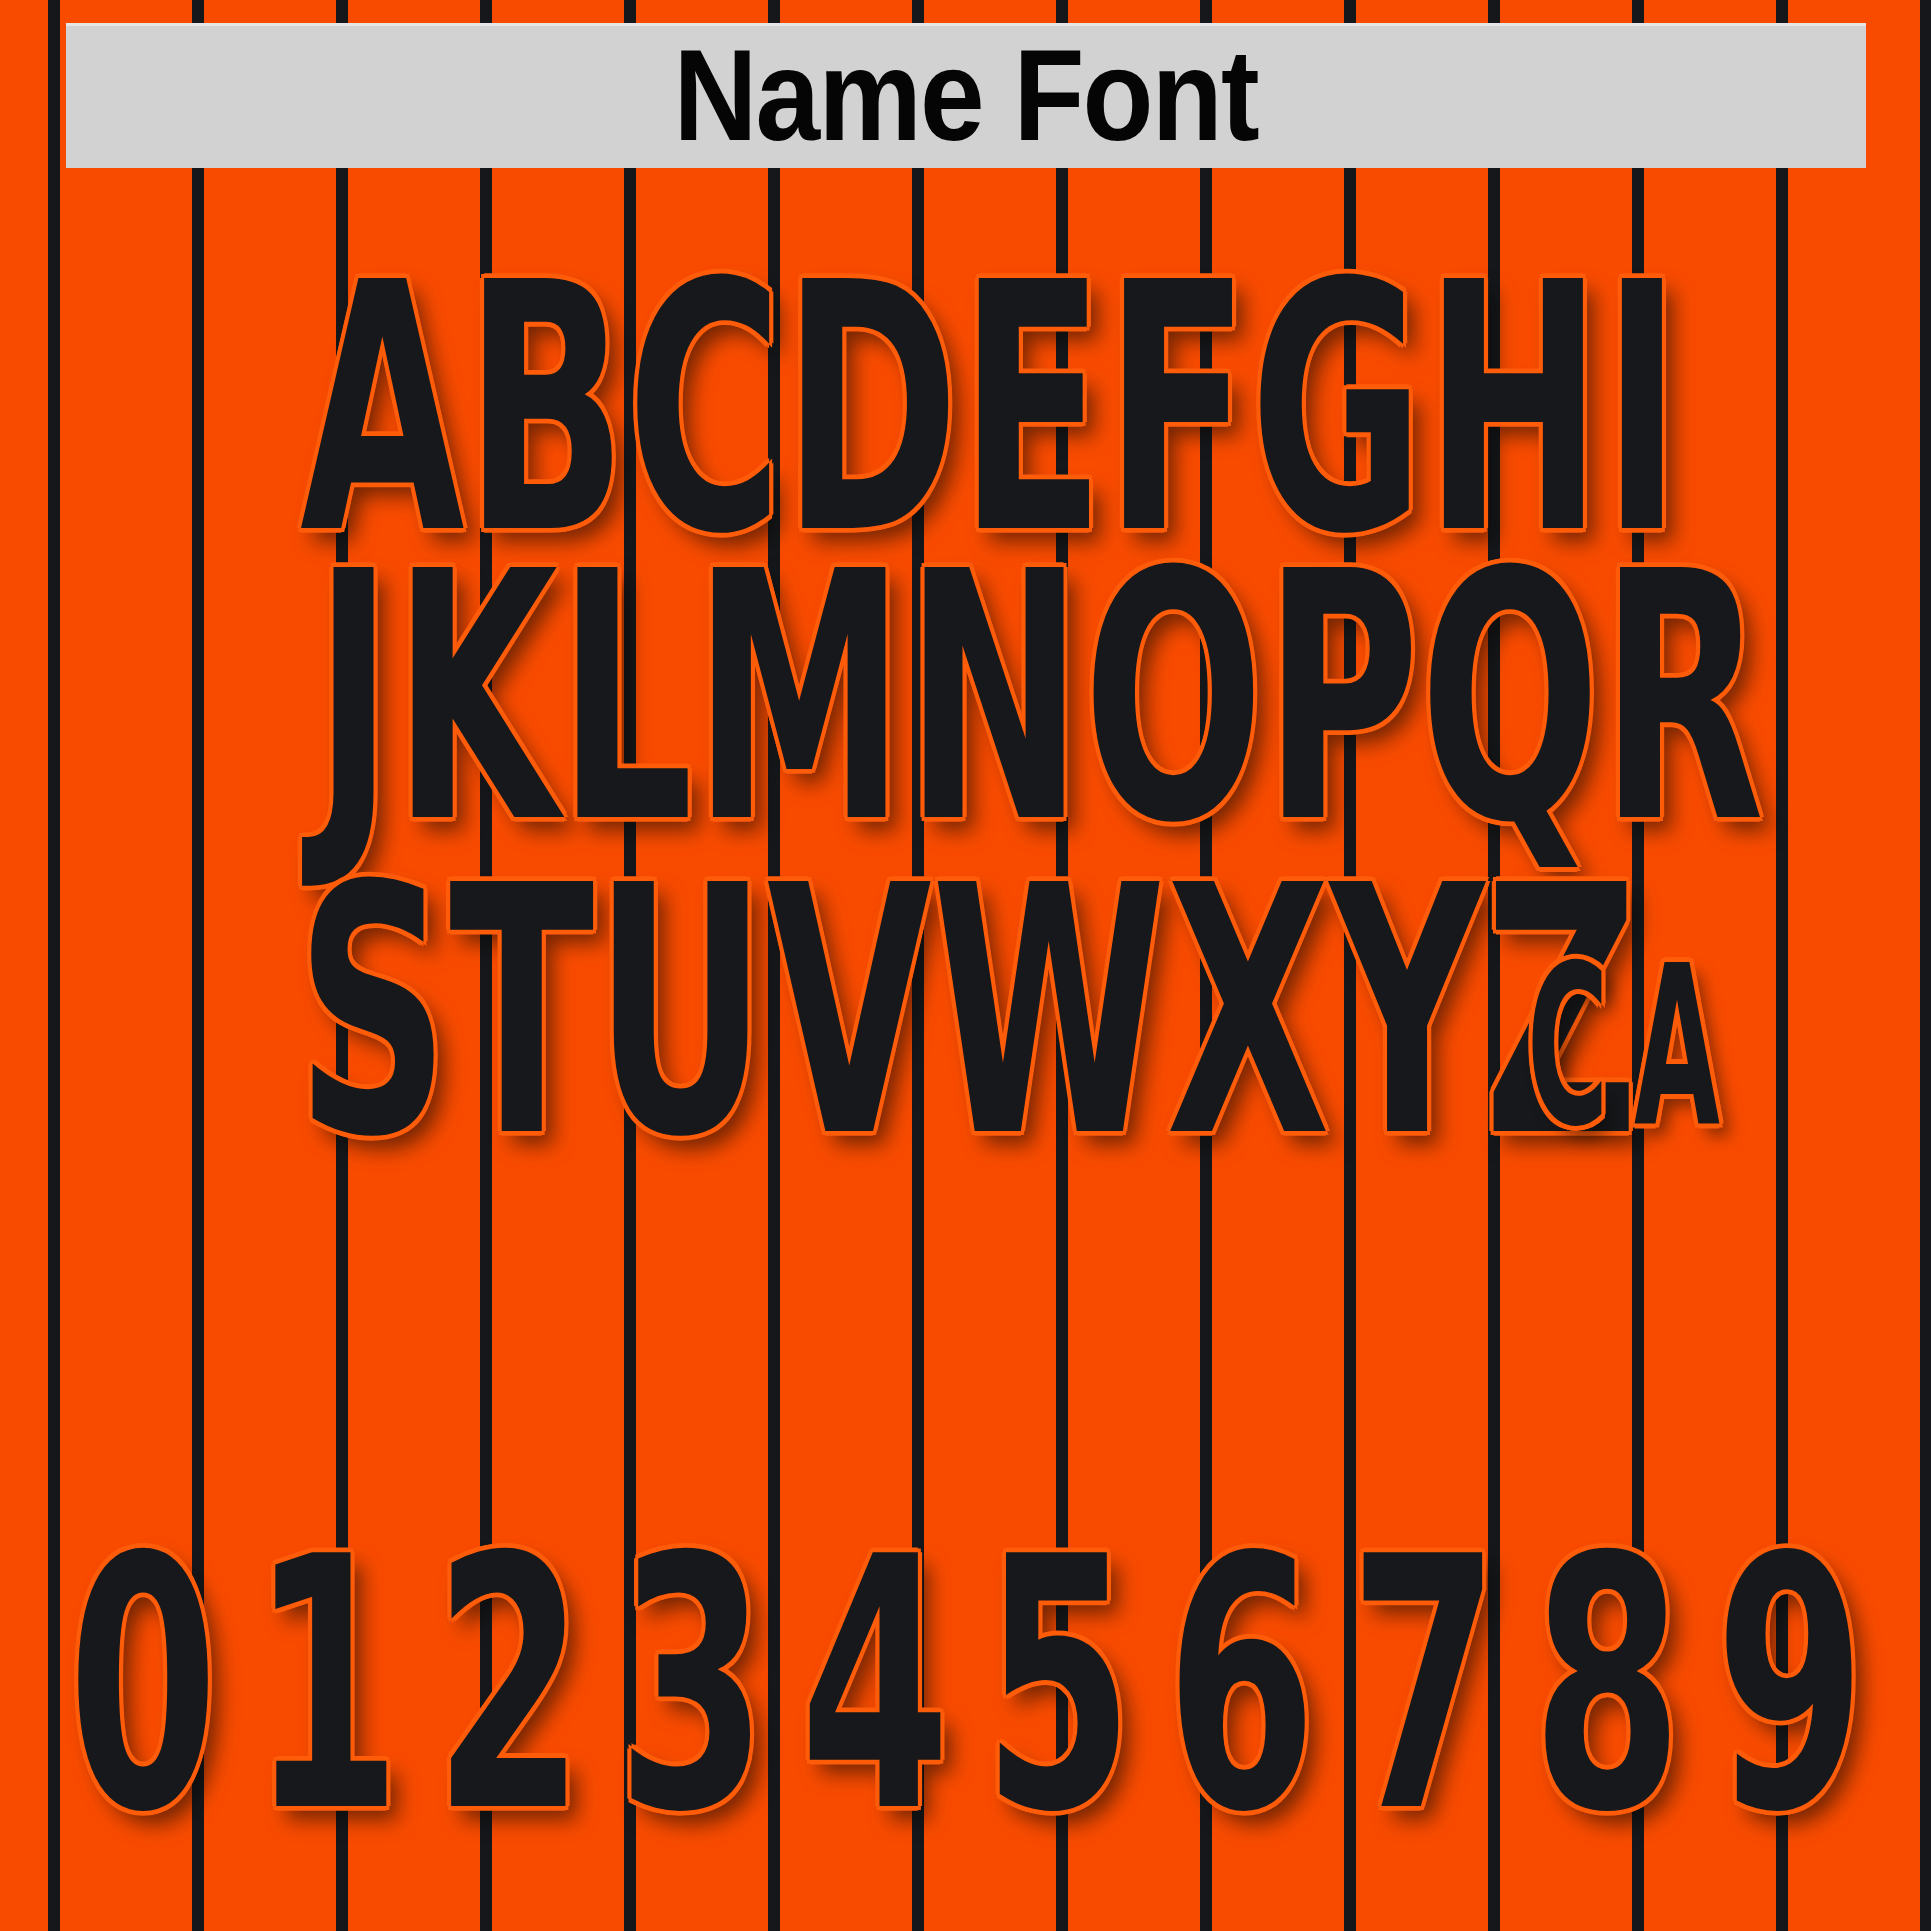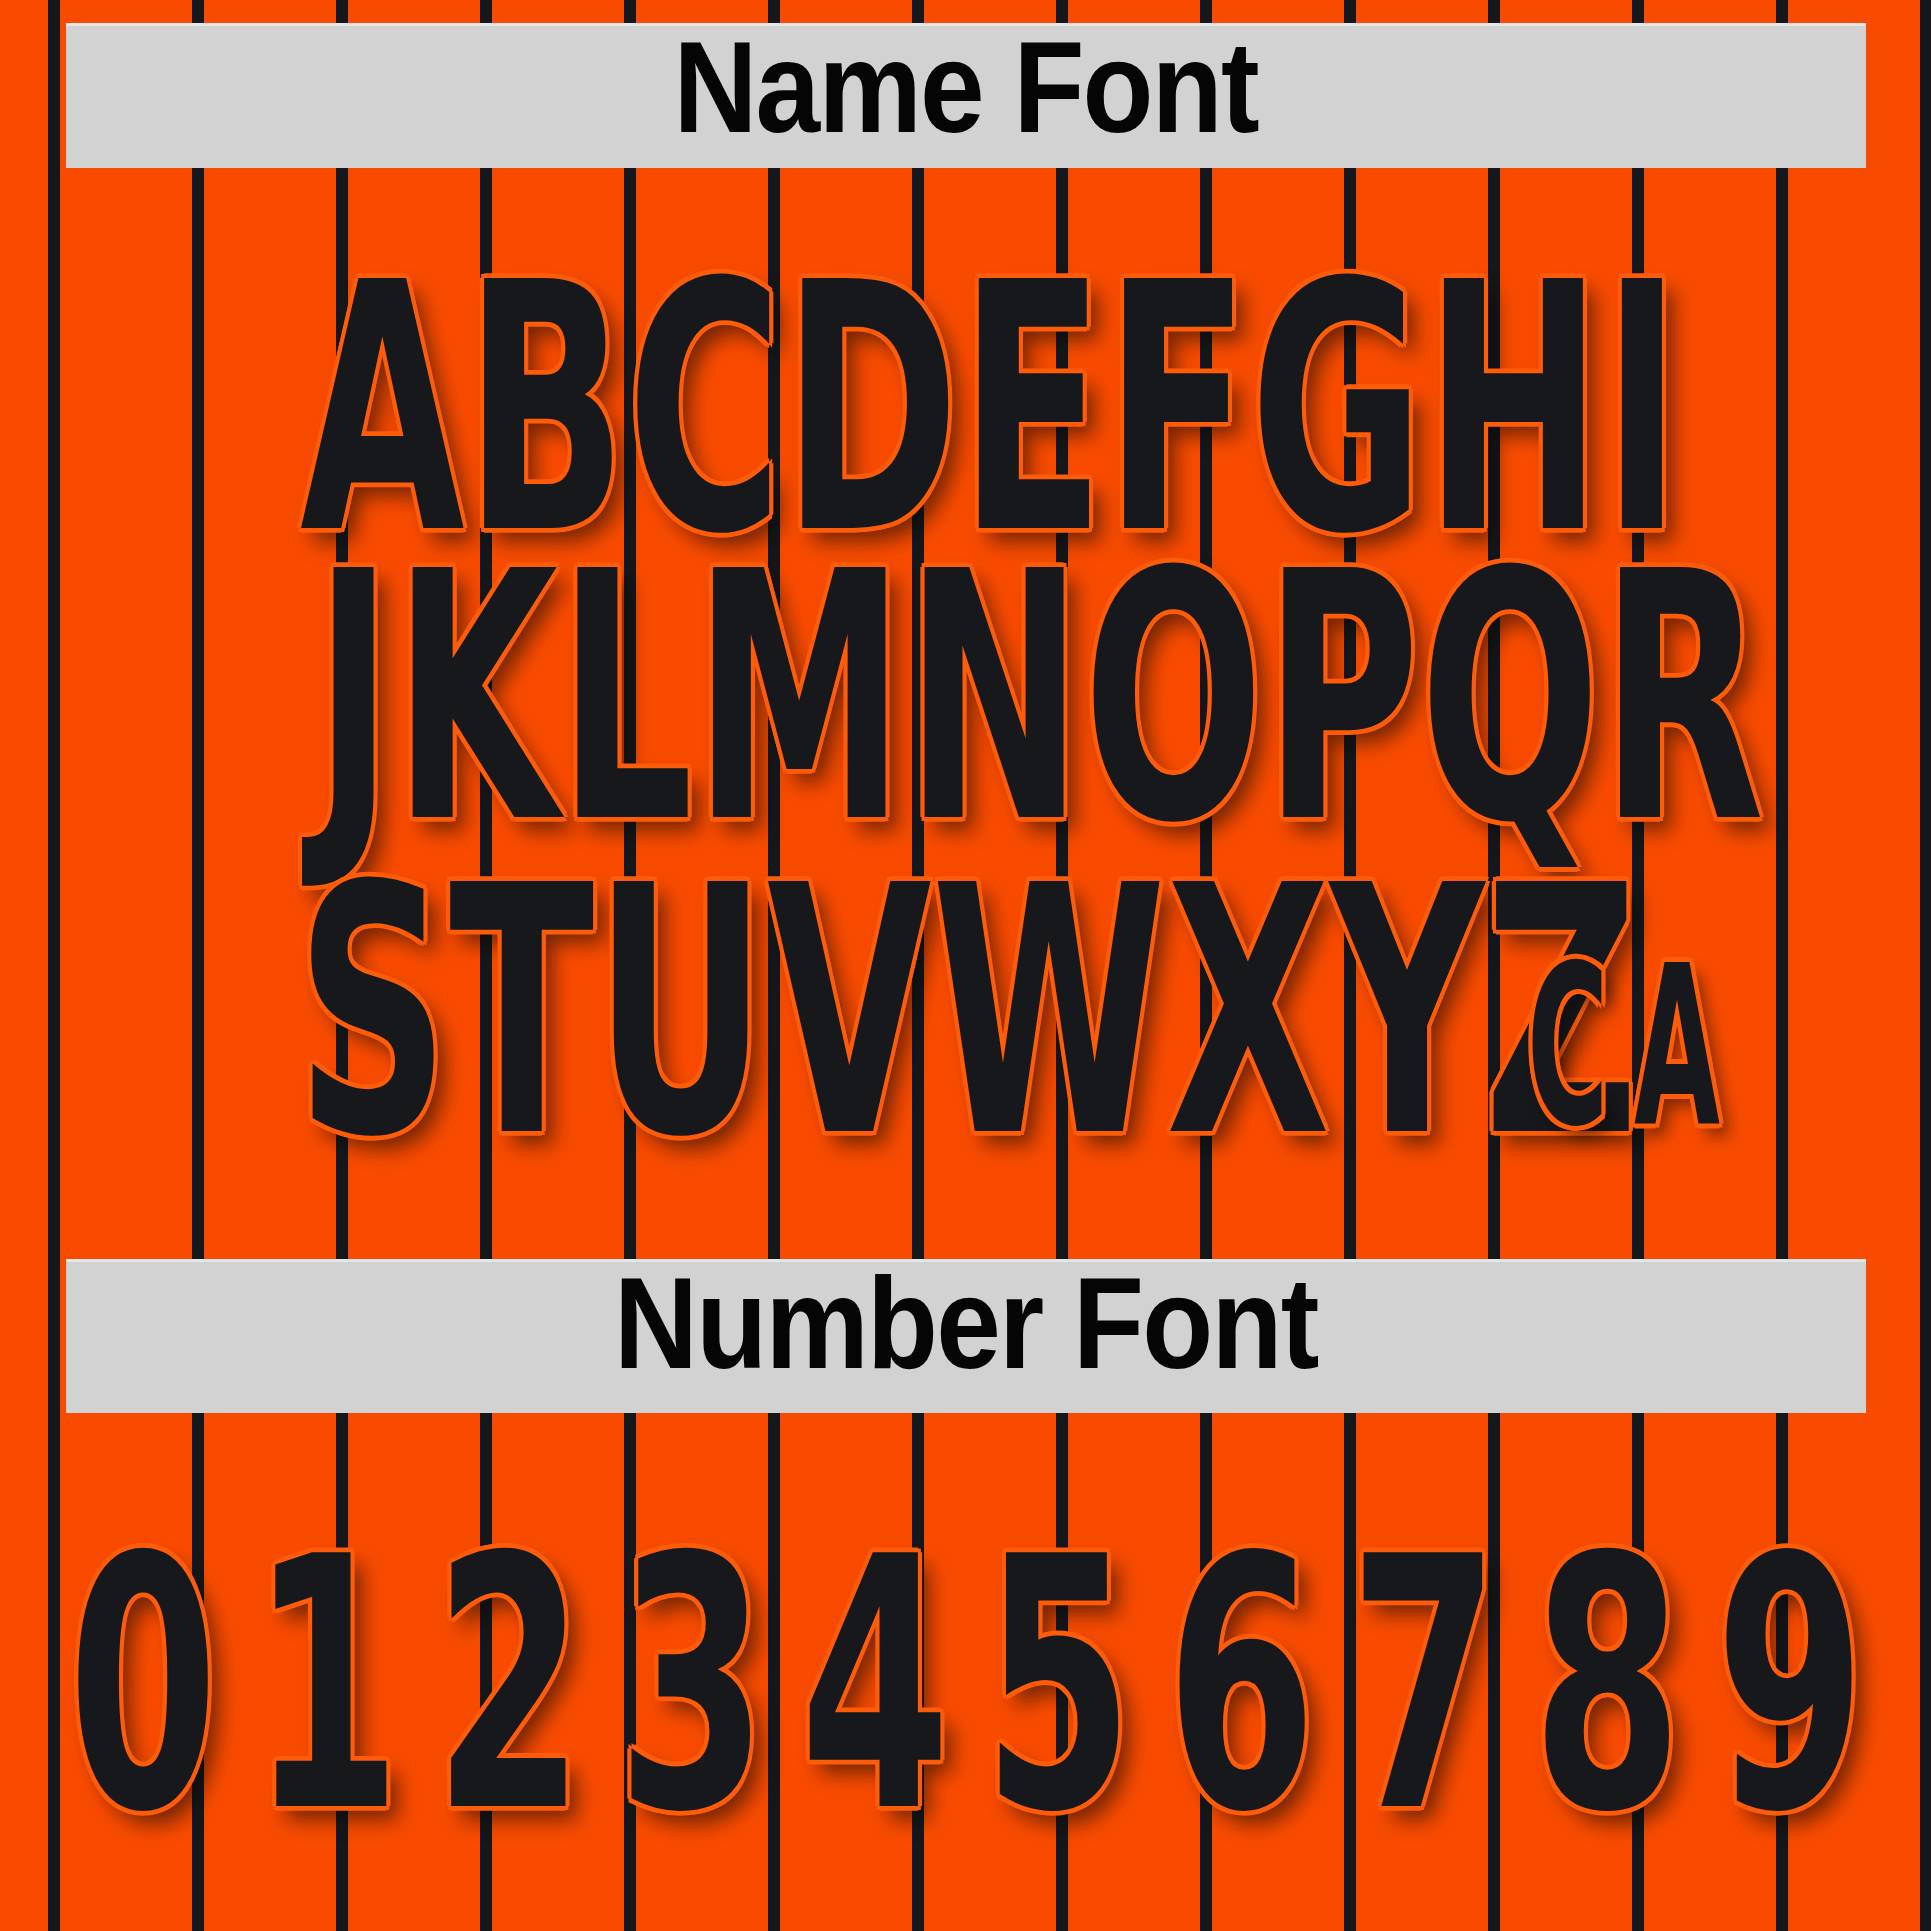--- a/index.html
+++ b/index.html
@@ -21,21 +21,21 @@
       transparent 0px, transparent 48px,
       var(--pinstripe-black,#15171a) 48px, var(--pinstripe-black,#15171a) 60px,
       transparent 60px, transparent 144px);
   }
 
   
   .bar{
     position:absolute;left:66px;width:1800px;
     background:var(--bar-gray,#d2d2d2);
     box-shadow:inset 0 2.9px 0 rgba(255,255,255,.45);
-    display:flex;align-items:flex-start;justify-content:center;
+    display:flex;align-items:center;justify-content:center;
     z-index:2;
   }
   .bar-name{top:23px;height:145px;}
   .bar-number{top:1259px;height:154px;}
   .bar-label{
     display:inline-block;
     font-weight:700;font-size:129px;line-height:1;
     color:var(--header-text,#050505);
     letter-spacing:-1.9px;
     transform:scaleX(.9);transform-origin:center;
@@ -129,23 +129,20 @@
       <span class="glyph">X</span>
       <span class="glyph">Y</span>
       <span class="glyph">Z</span>
     </div>
 
   <div class="brand">
       <span class="glyph">C</span>
       <span class="glyph">A</span>
     </div>
 
-  <div class="bar bar-number">
-    <span class="bar-label">Number Font</span>
-  </div>
 
   <div class="row row-numbers">
       <span class="glyph">0</span>
       <span class="glyph">1</span>
       <span class="glyph">2</span>
       <span class="glyph">3</span>
       <span class="glyph">4</span>
       <span class="glyph">5</span>
       <span class="glyph">6</span>
       <span class="glyph">7</span>

